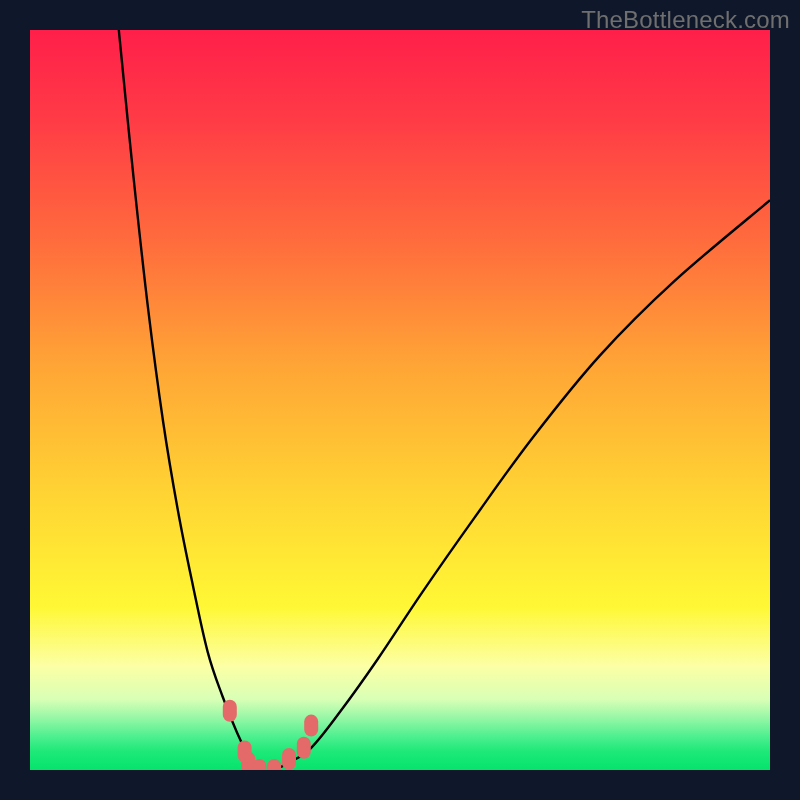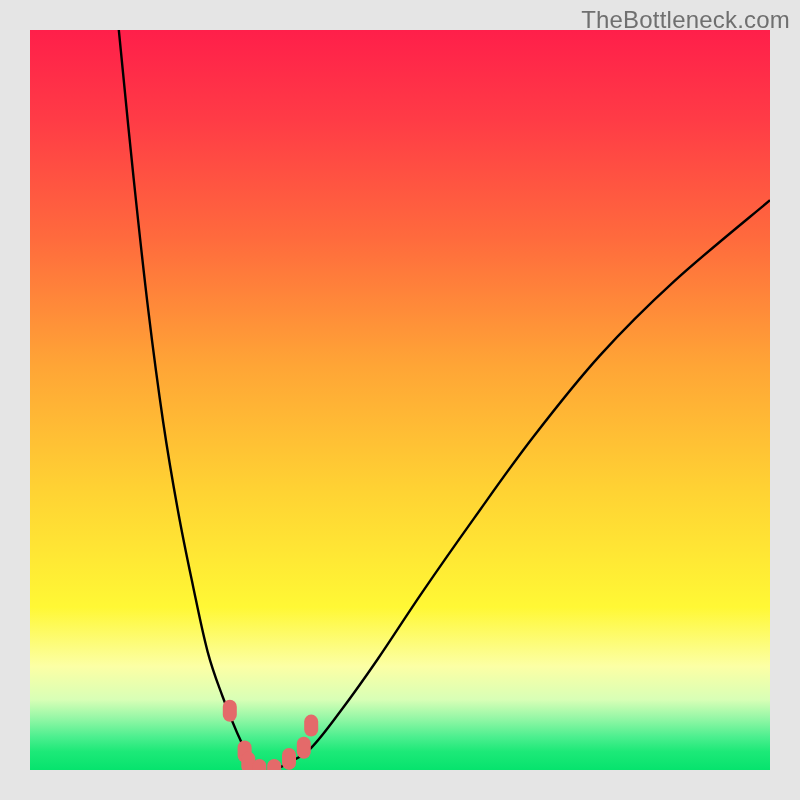--- a/index.html
+++ b/index.html
@@ -8,21 +8,21 @@
     width: 800px;
     height: 800px;
     background: #000;
     overflow: hidden;
     font-family: Arial, Helvetica, sans-serif;
   }
   .frame {
     position: absolute;
     left: 0; top: 0;
     width: 800px; height: 800px;
-    background: #e5e5e5;
+    background: #0f172a;
   }
   .plot {
     position: absolute;
     left: 30px;
     top: 30px;
     width: 740px;
     height: 740px;
     overflow: hidden;
   }
   .gradient {

